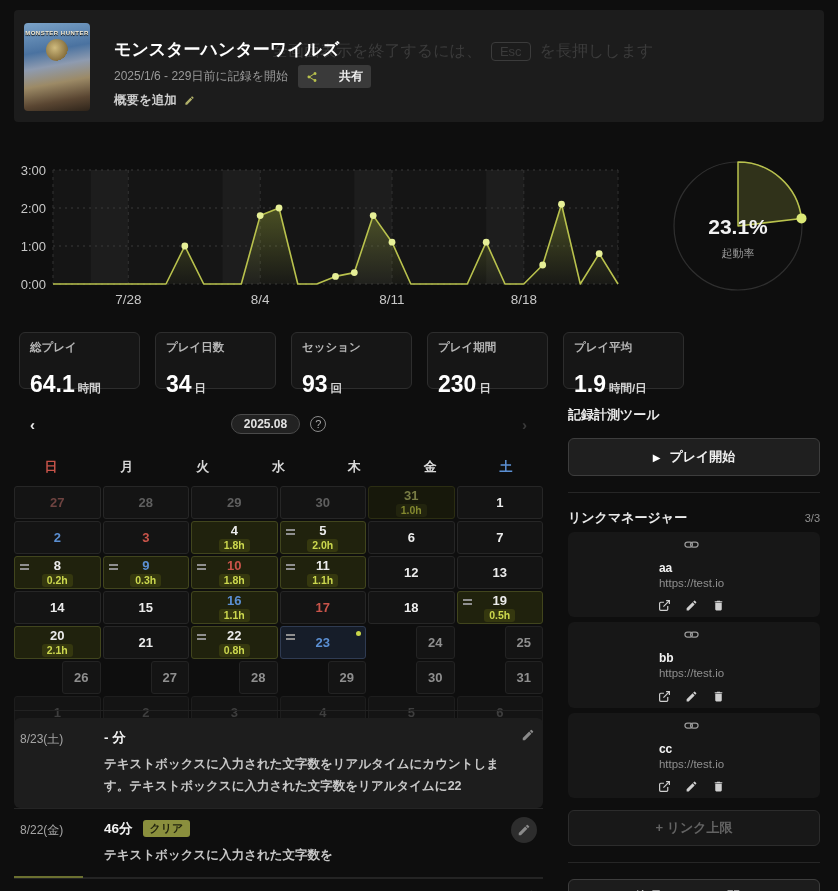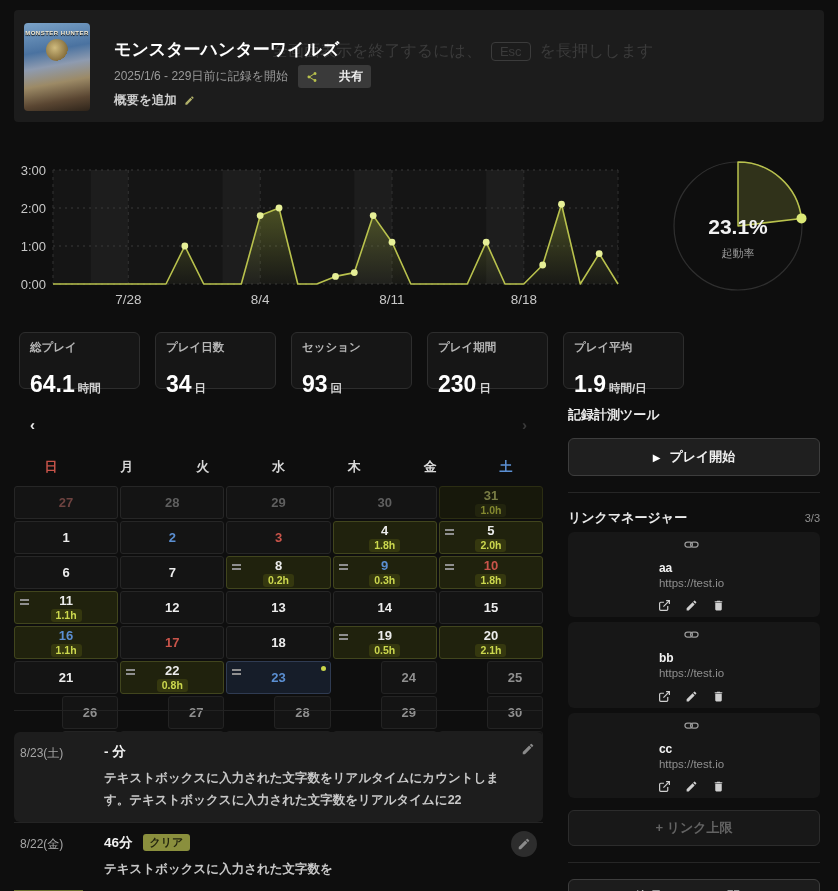--- a/index.html
+++ b/index.html
@@ -42,21 +42,21 @@
   .cal-prev{position:absolute;left:16px;top:2px;font-size:15px;font-weight:700;color:#e8e8e8;cursor:pointer;}
   .cal-next{position:absolute;right:16px;top:2px;font-size:15px;font-weight:700;color:#3a3a3a;cursor:pointer;}
   .cal-center{position:absolute;left:0;right:0;top:0;display:flex;justify-content:center;align-items:center;gap:10px;}
   .month-pill{background:#222222;border:1px solid #4a4a4a;border-radius:11px;padding:2px 12px;font-size:12px;
          color:#e2e2e2;font-weight:700;cursor:pointer;}
   .q-icon{width:16px;height:16px;border:1px solid #8a8a8a;border-radius:50%;color:#aaaaaa;font-size:11px;
          display:flex;align-items:center;justify-content:center;cursor:pointer;}
   .weekdays{display:grid;grid-template-columns:repeat(7,1fr);gap:2px;margin-top:14px;}
   .weekdays div{text-align:center;font-size:13px;font-weight:700;color:#d8d8d8;}
   .weekdays .sun{color:#c9544a;} .weekdays .sat{color:#5b8fd2;}
-  .cal-grid{display:grid;grid-template-columns:repeat(5,1fr);gap:2px;margin-top:10px;}
+  .cal-grid{display:grid;grid-template-columns:repeat(6,1fr);gap:2px;margin-top:10px;}
   .cell{position:relative;height:33px;background:#141414;border:1px solid #262626;border-radius:3px;
         display:flex;flex-direction:column;align-items:center;justify-content:center;cursor:pointer;}
   .dnum{font-size:13px;font-weight:700;color:#ececec;line-height:1;}
   .cell.sun .dnum{color:#c9544a;} .cell.sat .dnum{color:#5b8fd2;}
   .cell.prev .dnum{color:#5f5f5f;} .cell.prev.sun .dnum{color:#6e4340;}
   .cell.future{border-color:#232323;margin-left:48px;} .cell.future .dnum{color:#8f8f8f;}
   .cell.next{border-color:#1d1d1d;} .cell.next .dnum{color:#3e3e3e;}
   .cell.played{background:#20220d;border-color:#41451d;}
   .hbadge{background:#35380f;color:#ccd84e;font-size:10.5px;font-weight:700;padding:0 5px;border-radius:3px;
         line-height:13px;margin-top:2px;}
@@ -86,21 +86,21 @@
   .link-actions{display:flex;gap:14px;align-items:center;}
   .link-actions span{display:flex;cursor:pointer;}
   .ghost-btn{margin-top:12px;width:100%;height:36px;background:#181818;border:1px solid #2c2c2c;border-radius:6px;
         display:flex;align-items:center;justify-content:center;gap:6px;color:#636363;font-weight:700;font-size:13px;cursor:pointer;}
   .manage-btn{width:100%;height:36px;background:#1c1c1c;border:1px solid #3d3d3d;border-radius:6px;
         display:flex;align-items:center;justify-content:center;color:#f0f0f0;font-weight:700;font-size:13px;cursor:pointer;}
 
   
   .entries{position:absolute;left:14px;top:710px;width:529px;border-top:1px solid #222222;}
   .entry{position:relative;display:flex;padding:11px 8px 10px 6px;}
-  .entry.hl{background:#1d1d1d;border-radius:6px;margin-top:21px;}
+  .entry.hl{background:#1d1d1d;border-radius:6px;margin-top:7px;}
   .entry + .entry{border-top:1px solid #242424;}
   .entry.b2,.entry.b3{border-bottom:1px solid #242424;}
   .entry-date{flex:none;width:84px;font-size:12px;color:#a5a5a5;padding-top:2px;}
   .entry-body{flex:1;min-width:0;padding-right:30px;}
   .entry-time-row{display:flex;align-items:center;gap:10px;}
   .entry-time{font-size:13.5px;font-weight:700;color:#f2f2f2;}
   .clear-badge{background:#8a8f3d;color:#22240e;font-size:11px;font-weight:700;padding:1px 7px;border-radius:3px;}
   .entry-desc{margin-top:7px;font-size:12.5px;color:#c8c8c8;line-height:1.75;max-width:440px;font-weight:700;}
   .entry-edit{position:absolute;right:8px;top:10px;cursor:pointer;display:flex;}
   .entry-edit.circ{width:26px;height:26px;border-radius:50%;background:#2d2d2d;align-items:center;justify-content:center;top:8px;right:6px;}
@@ -215,20 +215,24 @@
    </div>
       <div class="card">
      <div class="card-label">プレイ平均</div>
      <div class="card-value">1.9<span class="card-unit">時間/日</span></div>
    </div>
     </div>
 
   <div class="calendar">
     <div class="cal-head">
       <span class="cal-prev">‹</span>
+      <div class="cal-center">
+        <span class="month-pill">2025.08</span>
+        <span class="q-icon">?</span>
+      </div>
       <span class="cal-next">›</span>
     </div>
     <div class="weekdays">
         <div class="sun">日</div>
         <div class="">月</div>
         <div class="">火</div>
         <div class="">水</div>
         <div class="">木</div>
         <div class="">金</div>
         <div class="sat">土</div>

